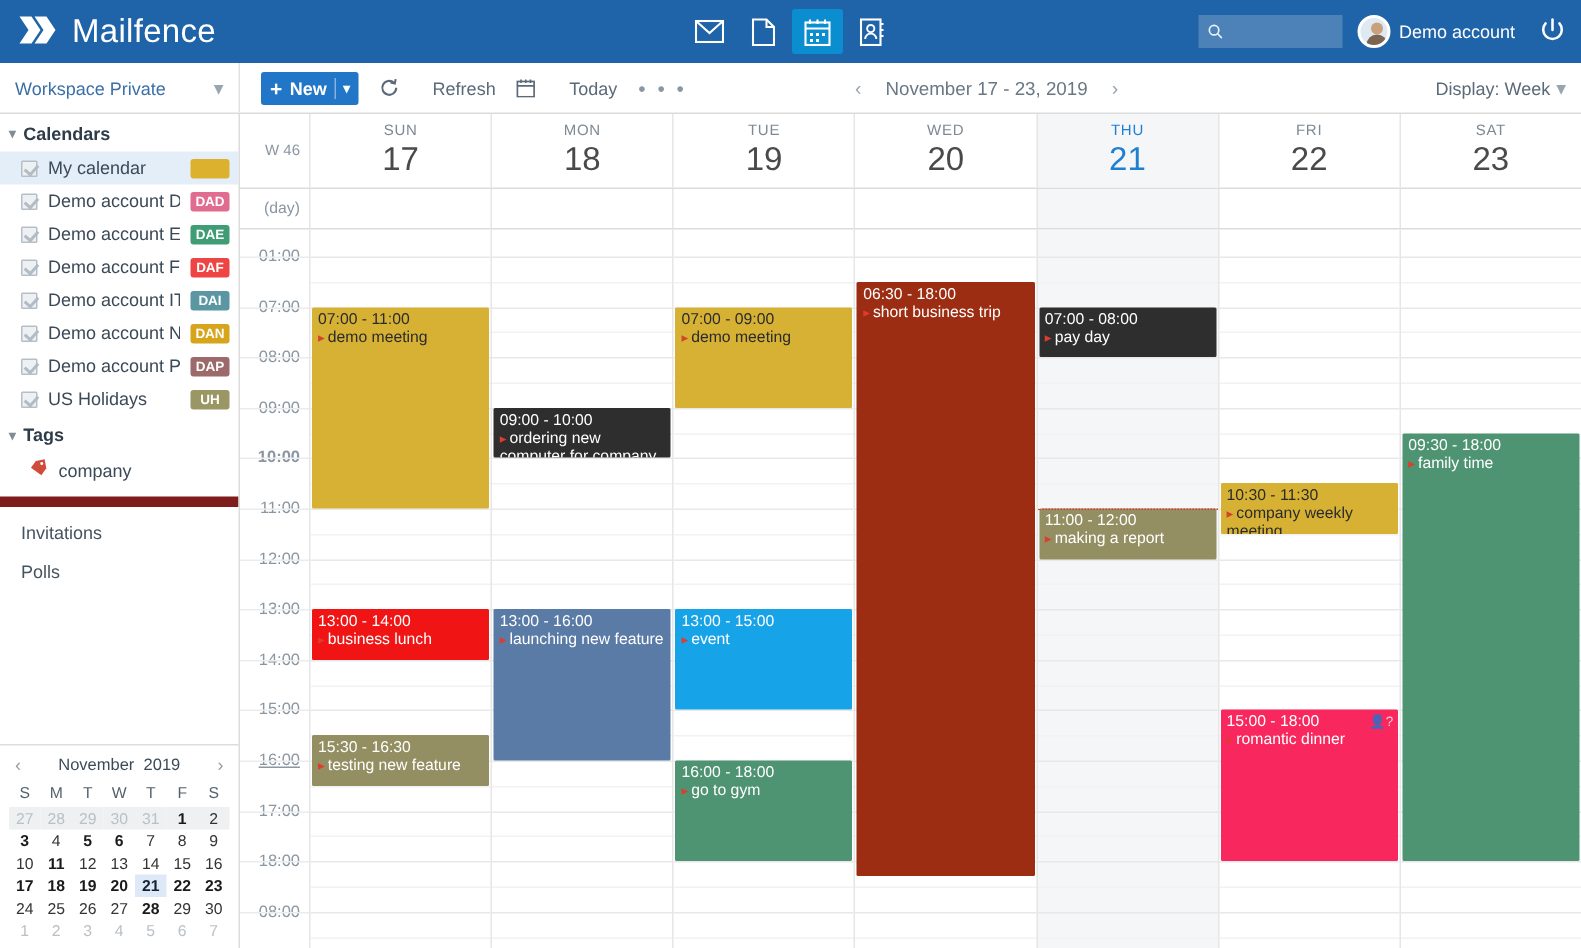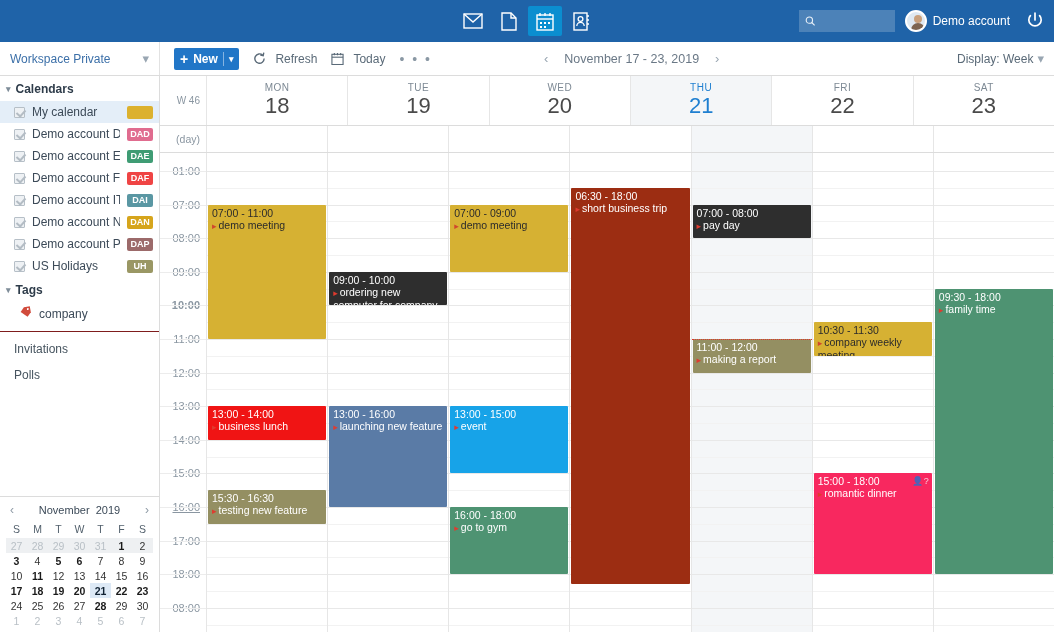--- a/index.html
+++ b/index.html
@@ -63,21 +63,21 @@
     width: 160px; display: flex; align-items: center; justify-content: space-between;
     padding: 0 10px; color: #3b6fa8; border-right: 1px solid #e2e2e2; height: 100%;
   }
   .toolbar-actions { display: flex; align-items: center; gap: 14px; padding-left: 14px; }
   .btn-new {
     background: #2176c7; color: #fff; border-radius: 2px; height: 22px;
     display: flex; align-items: center; padding: 0 6px; gap: 5px;
     font-size: 12px; font-weight: bold;
   }
   .btn-new .sep { width: 1px; height: 14px; background: rgba(255,255,255,.45); }
-  .tb-item { display: flex; align-items: center; gap: 9px; color: #5a6a78; }
+  .tb-item { display: flex; align-items: center; gap: 22px; color: #5a6a78; }
   .tb-dots { color: #8a98a4; letter-spacing: 2px; font-size: 14px; }
   .datenav {
     display: flex; align-items: center; gap: 16px; margin-left: 112px;
     color: #6a7886; font-size: 12.5px;
   }
   .chev { color: #99a6b2; font-size: 13px; }
   .display {
     margin-left: auto; margin-right: 10px; color: #5a6a78; font-size: 12px;
     display: flex; align-items: center; gap: 4px;
   }
@@ -110,21 +110,21 @@
     border: solid #b3bcc4; border-width: 0 2px 2px 0; transform: rotate(42deg);
   }
   .cal-label { flex: 1; white-space: nowrap; overflow: hidden; }
   .badge {
     font-size: 9px; color: #fff; font-weight: bold; padding: 1px 3px;
     border-radius: 2px; min-width: 26px; text-align: center; line-height: 11px;
   }
   .swatch { width: 26px; height: 13px; border-radius: 2px; }
   .tag-row { display: flex; align-items: center; gap: 7px; padding: 4px 0 4px 20px; }
   .tag-ico { color: #d14b3c; font-size: 12px; transform: rotate(-10deg); }
-  .side-links { border-top: 1px solid #7f1d1d; padding-top: 4px; margin-top: 6px; }
+  .side-links { border-top: 7px solid #7f1d1d; padding-top: 4px; margin-top: 6px; }
   .side-link { padding: 6px 14px; color: #46545f; }
 
   
   .minical {
     border-top: 1px solid #dcdcdc; padding: 5px 6px 4px 6px;
     font-size: 10.5px; color: #3c4a58;
   }
   .mc-head {
     display: flex; align-items: center; justify-content: space-between;
     padding: 1px 4px 5px 4px; font-size: 11px;
@@ -196,20 +196,27 @@
   }
   .nowline {
     position: absolute; left: 0; right: 0; height: 0;
     border-top: 1.5px dotted #e0342a; z-index: 5;
   }
 </style>
 </head>
 <body>
 
 <div class="topbar">
+  <div class="brand">
+    <svg class="brand-logo" viewBox="0 0 30 26">
+      <path d="M1 3 L9 3 L15 12 L9 21 L1 21 L7 12 Z" fill="#ffffff"></path>
+      <path d="M11 3 L19 3 L25 12 L19 21 L11 21 L17 12 Z" fill="#ffffff"></path>
+    </svg>
+    <span class="brand-name">Mailfence</span>
+  </div>
 
   <div class="topnav">
     <div class="navicon">
       <svg width="20" height="16" viewBox="0 0 20 16">
           <rect x="1" y="1" width="18" height="14" fill="none" stroke="#fff" stroke-width="1.4"></rect>
           <path d="M1 1 L10 9 L19 1" fill="none" stroke="#fff" stroke-width="1.4"></path>
         </svg>
     </div>
     <div class="navicon">
       <svg width="16" height="19" viewBox="0 0 16 19">
@@ -450,20 +457,24 @@
           </tbody>
       </table>
     </div>
   </div>
 
   <div class="cal">
     <div class="cal-head">
       <div class="gutter">W 46</div>
       <div id="day-heads" style="flex:1;display:flex;">
           <div class="dhead">
+            <span class="dow">SUN</span>
+            <span class="dnum">17</span>
+          </div>
+          <div class="dhead">
             <span class="dow">MON</span>
             <span class="dnum">18</span>
           </div>
           <div class="dhead">
             <span class="dow">TUE</span>
             <span class="dnum">19</span>
           </div>
           <div class="dhead">
             <span class="dow">WED</span>
             <span class="dnum">20</span>

